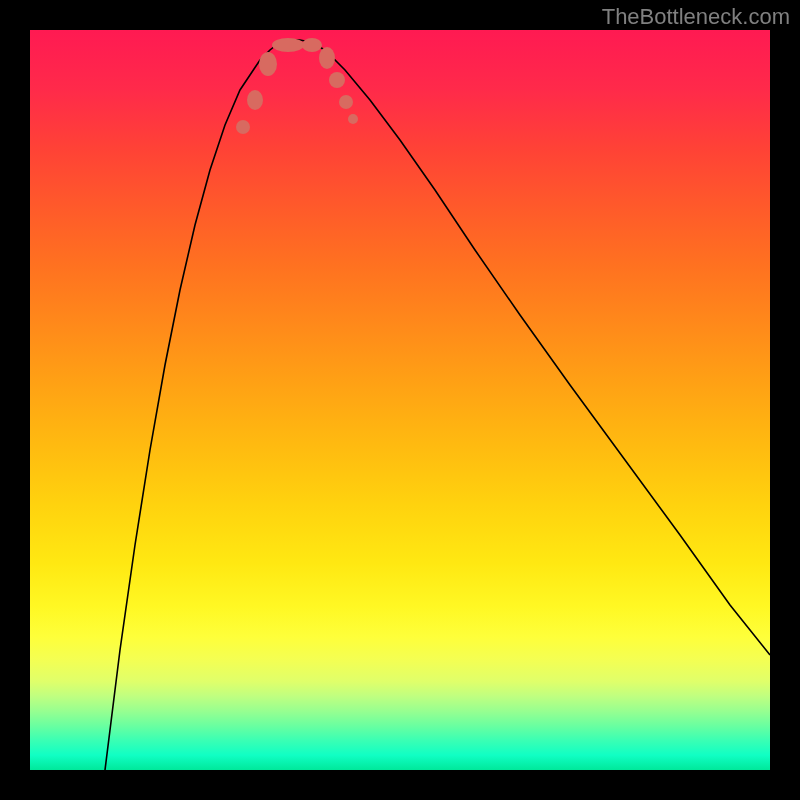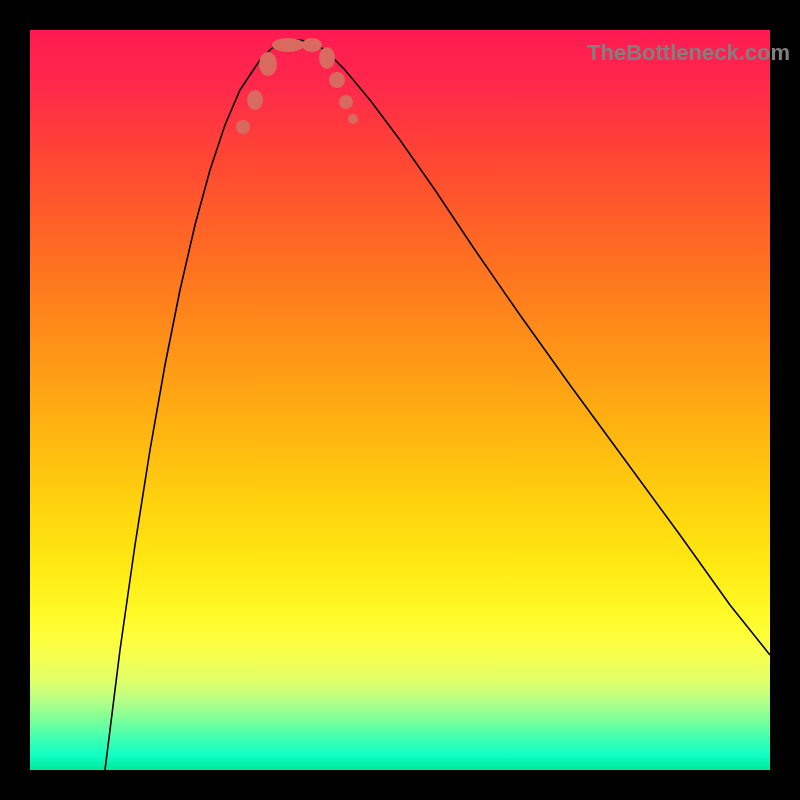--- a/index.html
+++ b/index.html
@@ -39,23 +39,22 @@
       #10ffc4 98%,
       #00e89a 100%
     );
   }
   .watermark {
     position: absolute;
     top: 4px;
     right: 10px;
     color: #808080;
     font-size: 22px;
-    font-weight: 700;
+    font-weight: 400;
     z-index: 10;
-    margin-top: 36px;
   }
   svg.curves {
     position: absolute;
     left: 0;
     top: 0;
     width: 740px;
     height: 740px;
     overflow: visible;
   }
   .curve {

